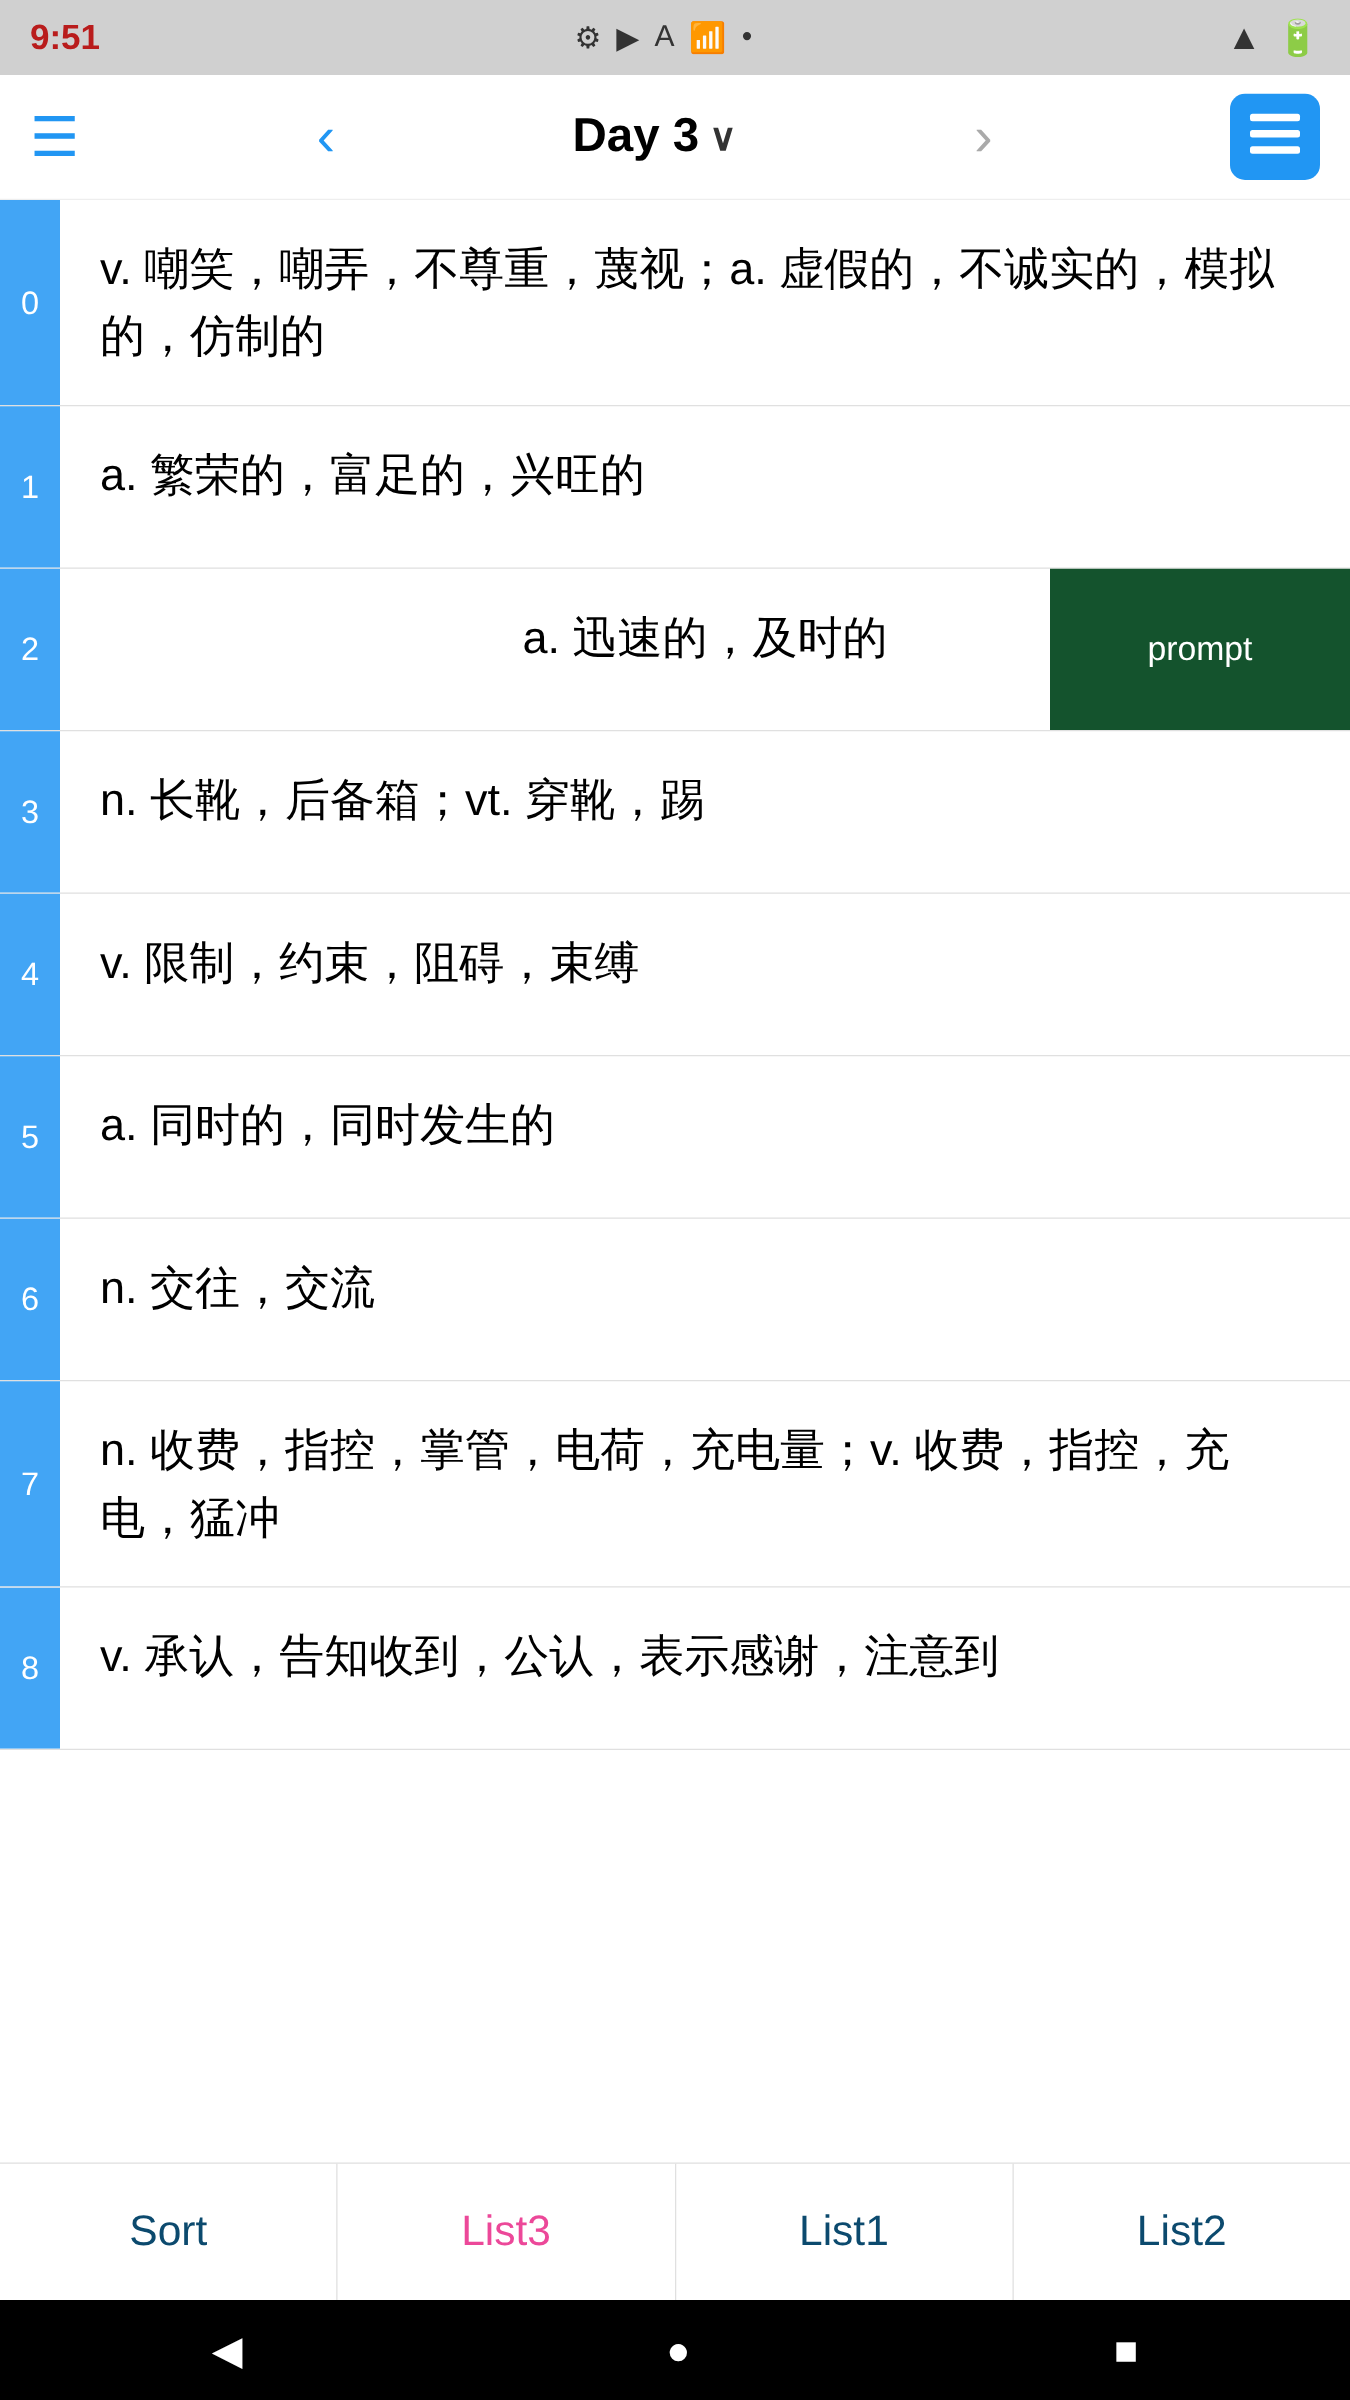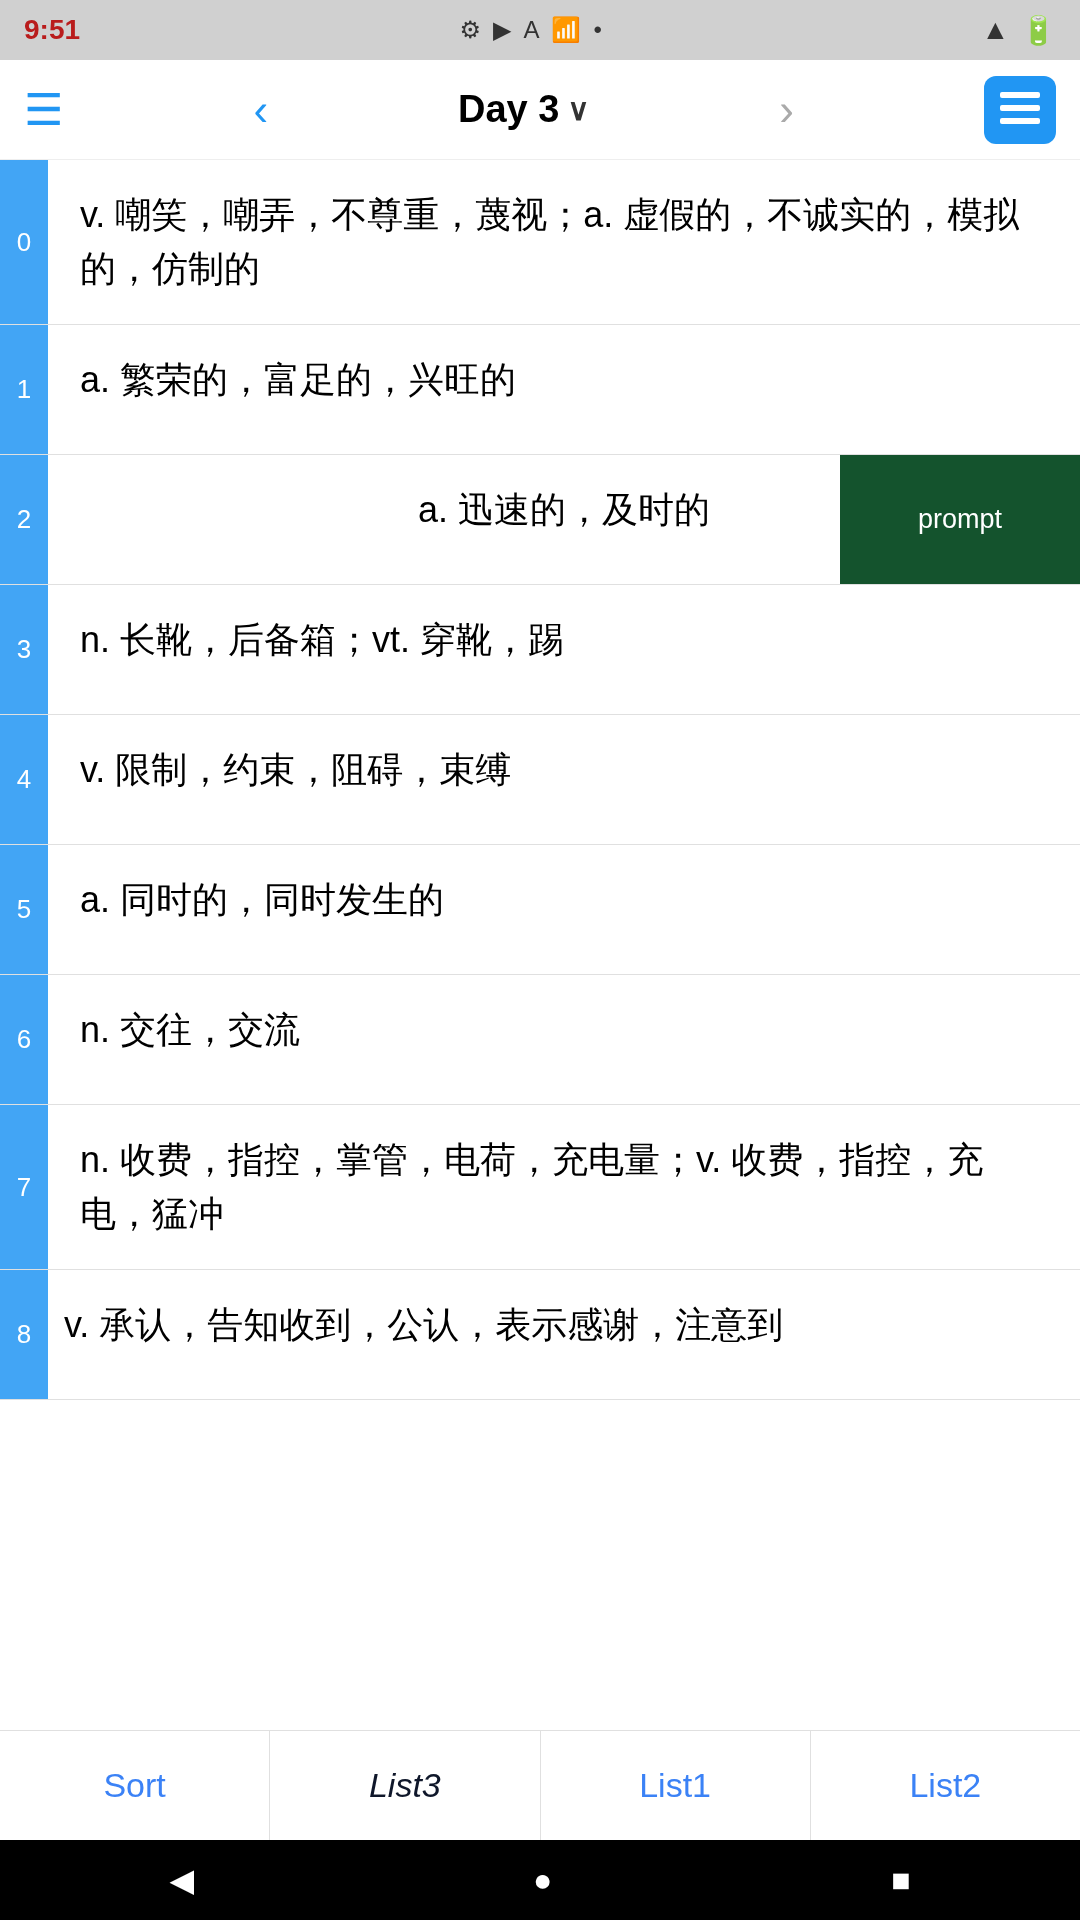--- a/index.html
+++ b/index.html
@@ -184,32 +184,31 @@
       align-items: center;
     }
 
     .tab-item {
       flex: 1;
       display: flex;
       align-items: center;
       justify-content: center;
       height: 100%;
       font-size: 34px;
-      color: #3b82f6;
+      color: #0c4a6e;
       cursor: pointer;
       border-right: 1px solid #e0e0e0;
     }
 
     .tab-item:last-child {
       border-right: none;
     }
 
     .tab-item.active {
-      color: #0f172a;
-      font-style: italic;
+      color: #ec4899;
     }
 
     
     .android-nav {
       position: absolute;
       bottom: 0;
       left: 0;
       width: 100%;
       height: 80px;
       background: #000;
@@ -323,21 +322,21 @@
     <div class="row-index">
       <span>7</span>
     </div>
     <div class="row-content">n. 收费，指控，掌管，电荷，充电量；v. 收费，指控，充电，猛冲</div>
   </div>
 
   <div class="word-row row-medium" style="overflow:hidden;">
     <div class="row-index">
       <span>8</span>
     </div>
-    <div class="row-content" style="white-space:nowrap; overflow:hidden; text-overflow:ellipsis; text-align:left;padding-left:16px;">v. 承认，告知收到，公认，表示感谢，注意到</div>
+    <div class="row-content" style="white-space:nowrap; overflow:hidden; text-overflow:ellipsis; text-align:left;">v. 承认，告知收到，公认，表示感谢，注意到</div>
   </div>
 
 </div>
 
 <div class="bottom-tabs">
   <div class="tab-item">
     <span>Sort</span>
   </div>
   <div class="tab-item active">
     <span>List3</span>

